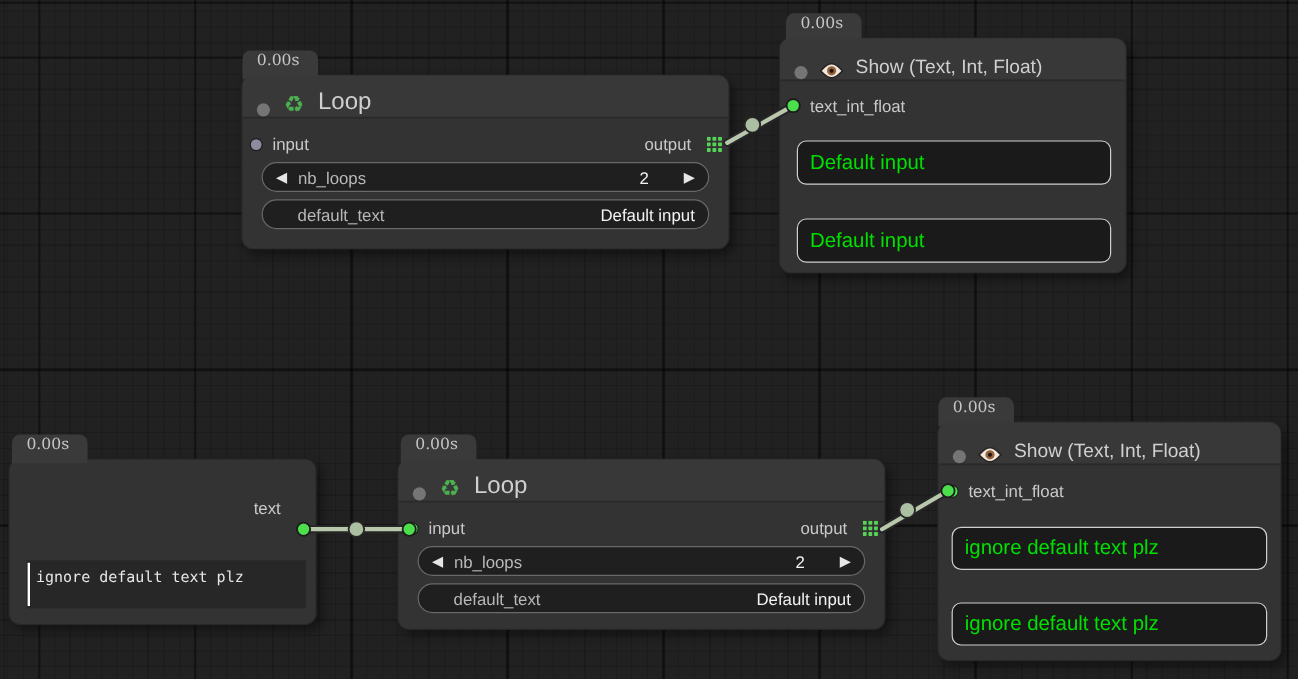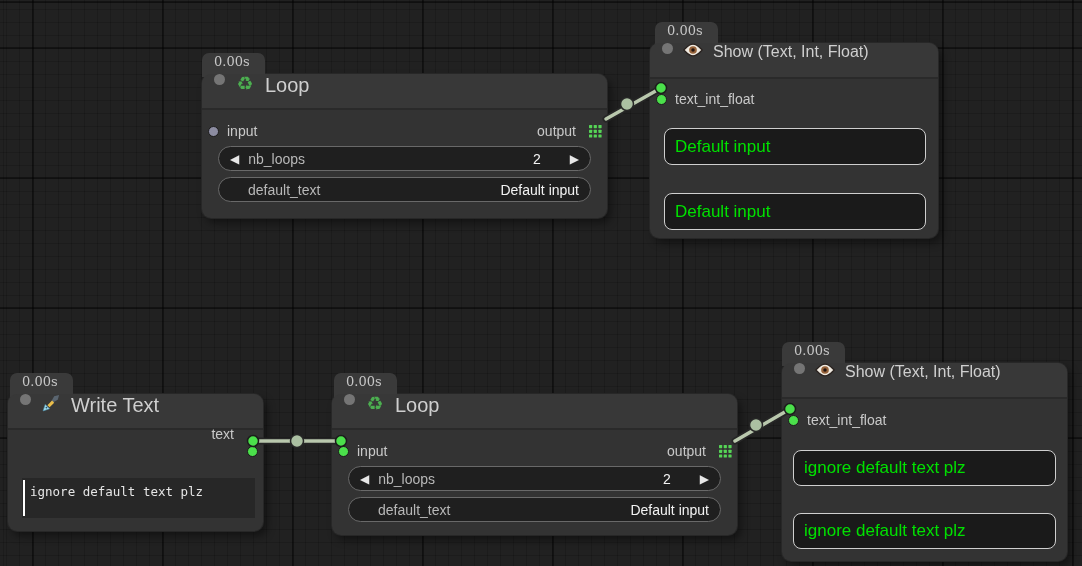--- a/index.html
+++ b/index.html
@@ -11,33 +11,32 @@
     background-image:
       repeating-linear-gradient(90deg, rgba(0,0,0,0.42) 0px, rgba(0,0,0,0.42) 2px, transparent 2px, transparent 130px),
       repeating-linear-gradient(0deg,  rgba(0,0,0,0.42) 0px, rgba(0,0,0,0.42) 2px, transparent 2px, transparent 130px),
       repeating-linear-gradient(90deg, rgba(0,0,0,0.16) 0px, rgba(0,0,0,0.16) 1px, transparent 1px, transparent 13px),
       repeating-linear-gradient(0deg,  rgba(0,0,0,0.16) 0px, rgba(0,0,0,0.16) 1px, transparent 1px, transparent 13px);
     background-position: 32px 0, 0 3px, 6px 0, 0 3px;
   }
   .node{
     position:absolute;background:#333333;border-radius:9px;
     box-shadow:0 0 0 1px #272727, 4px 5px 9px rgba(0,0,0,0.45);
-    margin-top:11px;
   }
   .timer-tag{
     position:absolute;top:-21px;height:24px;left:0;
     background:#3a3a3a;color:#c6c6c6;
     font-family:"DejaVu Serif",serif;font-size:13px;
     border-radius:7px 7px 0 0;
     padding:1px 15px 0 12px;display:flex;align-items:flex-start;
   }
   .node-header{
     position:relative;height:36px;background:#383838;border-radius:9px 9px 0 0;
     border-bottom:2px solid #2a2a2a;
-    display:flex;align-items:flex-start;padding:0 12px;gap:10px;
+    display:flex;align-items:flex-end;padding:0 12px;gap:10px;
   }
   .collapse-dot{width:11px;height:11px;border-radius:50%;background:#757575;flex:0 0 auto;}
   .node-icon{display:flex;align-items:center;justify-content:center;width:20px;flex:0 0 auto;}
   .recycle-glyph{font-size:19px;line-height:19px;color:#4caf50;font-family:"DejaVu Sans",sans-serif;}
   .node-title{color:#cfcfcf;font-size:20px;white-space:nowrap;}
   .title-sm{font-size:16px;}
   .slot-dot{position:absolute;width:11px;height:11px;border-radius:50%;border:1px solid #1c1c1c;}
   .dot-green{background:#4be04b;}
   .dot-lavender{background:#8c8ca1;}
   .slot-label{position:absolute;color:#c9c9c9;font-size:14px;line-height:16px;white-space:nowrap;}
@@ -124,32 +123,20 @@
       <span class="node-title title-sm">Show (Text, Int, Float)</span>
     </div>
     <span class="slot-dot dot-green" style="left:6px;top:51px;"></span>
     <span class="slot-label" style="left:25px;top:48px;">text_int_float</span>
     <div class="show-box" style="left:14px;top:85px;width:262px;height:37px;">Default input</div>
     <div class="show-box" style="left:14px;top:150px;width:262px;height:37px;">Default input</div>
   </div>
 
   <div class="node" style="left:8px;top:383px;width:255px;height:137px;">
     <div class="timer-tag" style="left:2px;">0.00s</div>
-    <div class="node-header">
-      <span class="collapse-dot"></span>
-      <span class="node-icon">
-        <svg width="18" height="18" viewBox="0 0 20 20">
-          <path d="M10 9 L13.5 2.5 L19 1 L17.5 6.5 L11 10 Z" fill="#5a6570"></path>
-          <rect x="6.2" y="9.4" width="7.2" height="3.4" transform="rotate(-45 9.8 11.1)" fill="#e9bd4a"></rect>
-          <path d="M1.2 18.8 L3.6 11.6 L8.4 16.4 Z" fill="#a5dff2" stroke="#4e93ad" stroke-width="0.7"></path>
-          <circle cx="4.9" cy="15.1" r="1" fill="#2f5663"></circle>
-        </svg>
-      </span>
-      <span class="node-title">Write Text</span>
-    </div>
     <span class="slot-label" style="right:29px;top:32px;">text</span>
     <span class="slot-dot dot-green" style="right:5px;top:52px;"></span>
     <div class="text-area" style="left:14px;top:84px;width:233px;height:40px;">
       <div class="caret"></div>
       <span>ignore default text plz</span>
     </div>
   </div>
 
   <div class="node" style="left:332px;top:383px;width:405px;height:141px;">
     <div class="timer-tag" style="left:2px;">0.00s</div>

